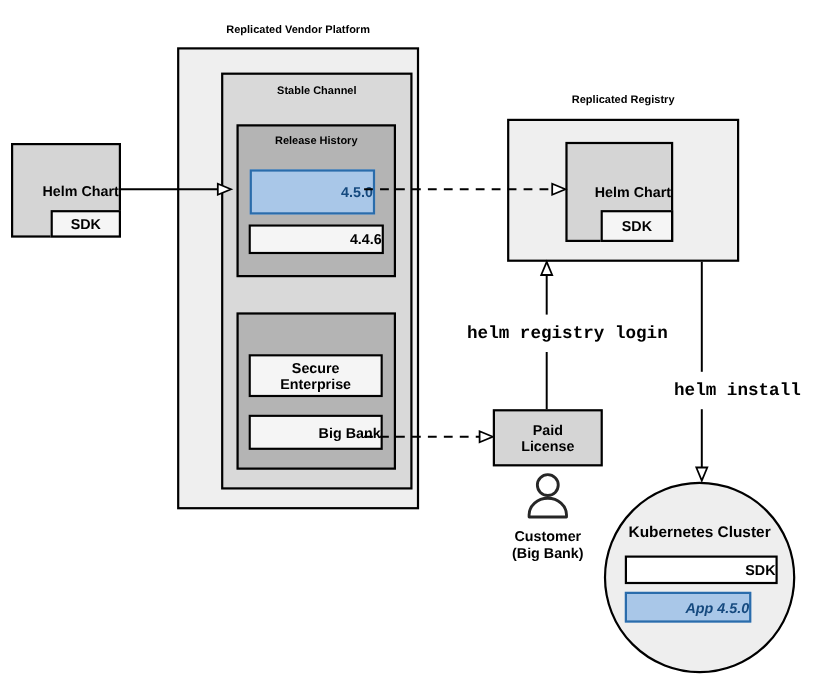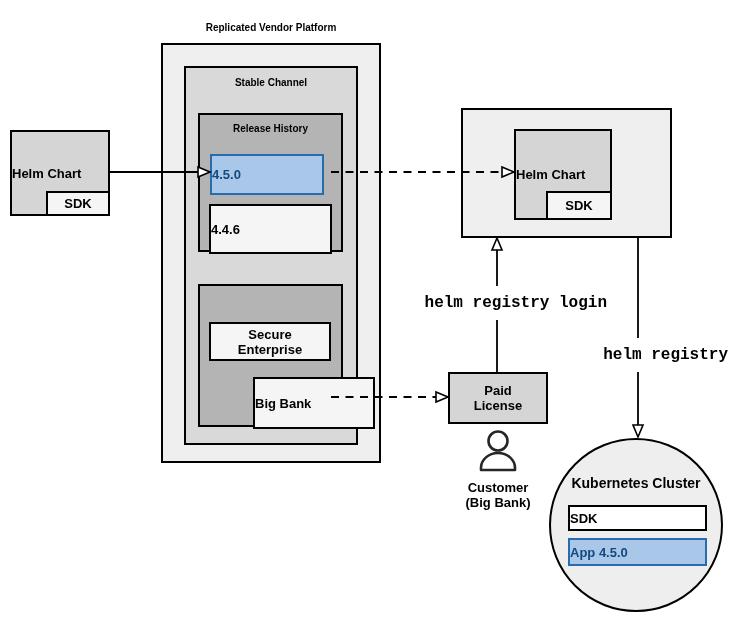--- a/index.html
+++ b/index.html
@@ -8,36 +8,36 @@
     --blue_fill:#a9c7e8; --blue_border:#2a6cab; --blue_text:#15497e; --line_black:#000000;
   }
   html,body{margin:0;padding:0;background:#fff;}
   .canvas{
     position:relative; width:747px; height:634px; background:var(--canvas_bg);
     font-family:"Liberation Sans", sans-serif; font-weight:bold; color:#000;
     overflow:hidden;
   }
   .abs{position:absolute; box-sizing:border-box;}
   .box{border:2px solid var(--line_black);}
-  .ctr{display:flex; align-items:center; justify-content:flex-start; text-align:center;}
+  .ctr{display:flex; align-items:center; justify-content:flex-end; text-align:center;}
   .ttl{font-size:10px; text-align:center; line-height:16px;}
   .lbl{font-size:13px; line-height:15px;}
   .outer-title{width:220px; left:161px; top:20px;}
   .vendor{left:161px; top:43px; width:220px; height:420px; background:var(--outer_gray);}
-  .stable{left:21px; top:21px; width:174px; height:379px; background:var(--mid_gray);}
+  .stable{left:38px; top:21px; width:174px; height:379px; background:var(--mid_gray);}
   .stable>.ttl{padding-top:7px;}
   .relhist{left:12px; top:45px; width:145px; height:139px; background:var(--dark_gray);}
   .relhist>.ttl{padding-top:6px;}
   .rel-450{left:10px; top:39px; width:114px; height:41px; background:var(--blue_fill);
            border:2px solid var(--blue_border); color:var(--blue_text);}
-  .rel-446{left:9px; top:89px; width:123px; height:50px; background:var(--light_box);}
+  .rel-446{left:9px; top:89px; width:123px; height:27px; background:var(--light_box);}
   .custbox{left:12px; top:216px; width:145px; height:143px; background:var(--dark_gray);}
   .custbox>.ttl{padding-top:9px;}
   .cust-1{left:9px; top:36px; width:122px; height:39px; background:var(--light_box);}
-  .cust-2{left:9px; top:91px; width:122px; height:52px; background:var(--light_box);margin-left:44px;}
+  .cust-2{left:9px; top:91px; width:122px; height:32px; background:var(--light_box);}
   .wrap80{max-width:82px; margin:16px auto;}
   .helmsrc{left:10px; top:130px; width:100px; height:86px; background:var(--box_gray);}
   .sdk-badge{position:absolute; right:-2px; bottom:-2px; background:var(--light_box);
              border:2px solid var(--line_black); box-sizing:border-box;
              display:flex; align-items:center; justify-content:center; font-size:13px;}
   .sdk-left{width:64px; height:25px;}
   .sdk-reg{width:66px; height:29px;}
   .reg-title{left:461px; top:84px; width:211px;}
   .registry{left:461px; top:108px; width:211px; height:130px; background:var(--outer_gray);}
   .reg-helm{left:51px; top:19px; width:98px; height:91px; background:var(--box_gray);
@@ -46,22 +46,22 @@
   .wrap60{max-width:60px; margin:0 auto;}
   .caption{left:455px; top:480px; width:86px; font-size:13px; line-height:15px; text-align:center;}
   .cmd{font-family:"Liberation Mono","DejaVu Sans Mono",monospace; font-weight:bold;
        font-size:16px; line-height:18px; text-align:right; background:var(--canvas_bg);}
   .cmd-login{left:387px; top:294px; width:220px;}
   .cmd-install{left:548px; top:346px; width:180px;}
   .cluster{left:549px; top:438px; width:174px; height:174px; background:var(--circle_gray);
            border:2px solid var(--line_black); border-radius:50%;}
   .cluster-title{position:absolute; top:35px; left:0; width:100%; text-align:center; font-size:14px;}
   .cl-sdk{left:17px; top:65px; width:139px; height:26px; background:#ffffff;}
-  .cl-app{left:17px; top:98px; width:139px; height:28px; background:var(--blue_fill);
-          border:2px solid var(--blue_border); color:var(--blue_text);}
+  .cl-app{left:17px; top:98px; width:115px; height:28px; background:var(--blue_fill);
+          border:2px solid var(--blue_border); color:var(--blue_text);font-style:italic;}
   svg.overlay{position:absolute; left:0; top:0; z-index:50; pointer-events:none;}
   .ln{stroke:var(--line_black); stroke-width:1.8; fill:none;}
   .dash{stroke-dasharray:8 6.5;}
   .head{fill:#ffffff; stroke:var(--line_black); stroke-width:1.6; stroke-linejoin:miter;}
   .person{fill:#ffffff; stroke:#262626; stroke-width:2.6; stroke-linejoin:round;}
 </style>
 </head>
 <body>
 
 <div class="canvas">
@@ -90,37 +90,38 @@
     </div>
   </div>
 
   <div class="abs box ctr helmsrc lbl">
     <span>Helm Chart</span>
     <div class="sdk-badge sdk-left">
       <span>SDK</span>
     </div>
   </div>
 
+  <div class="abs reg-title ttl">Replicated Registry</div>
   <div class="abs box registry">
     <div class="reg-helm ctr lbl">
       <span>Helm Chart</span>
       <div class="sdk-badge sdk-reg">
         <span>SDK</span>
       </div>
     </div>
   </div>
 
   <div class="abs box ctr paid lbl">
     <span class="wrap60">Paid License</span>
   </div>
 
   <div class="abs caption">Customer (Big Bank)</div>
 
   <div class="abs cmd cmd-login">helm registry login</div>
-  <div class="abs cmd cmd-install">helm registry</div>
+  <div class="abs cmd cmd-install">helm install</div>
 
   <div class="abs cluster">
     <div class="cluster-title">Kubernetes Cluster</div>
     <div class="abs box ctr cl-sdk lbl">
       <span>SDK</span>
     </div>
     <div class="abs ctr cl-app lbl">
       <span>App 4.5.0</span>
     </div>
   </div>

